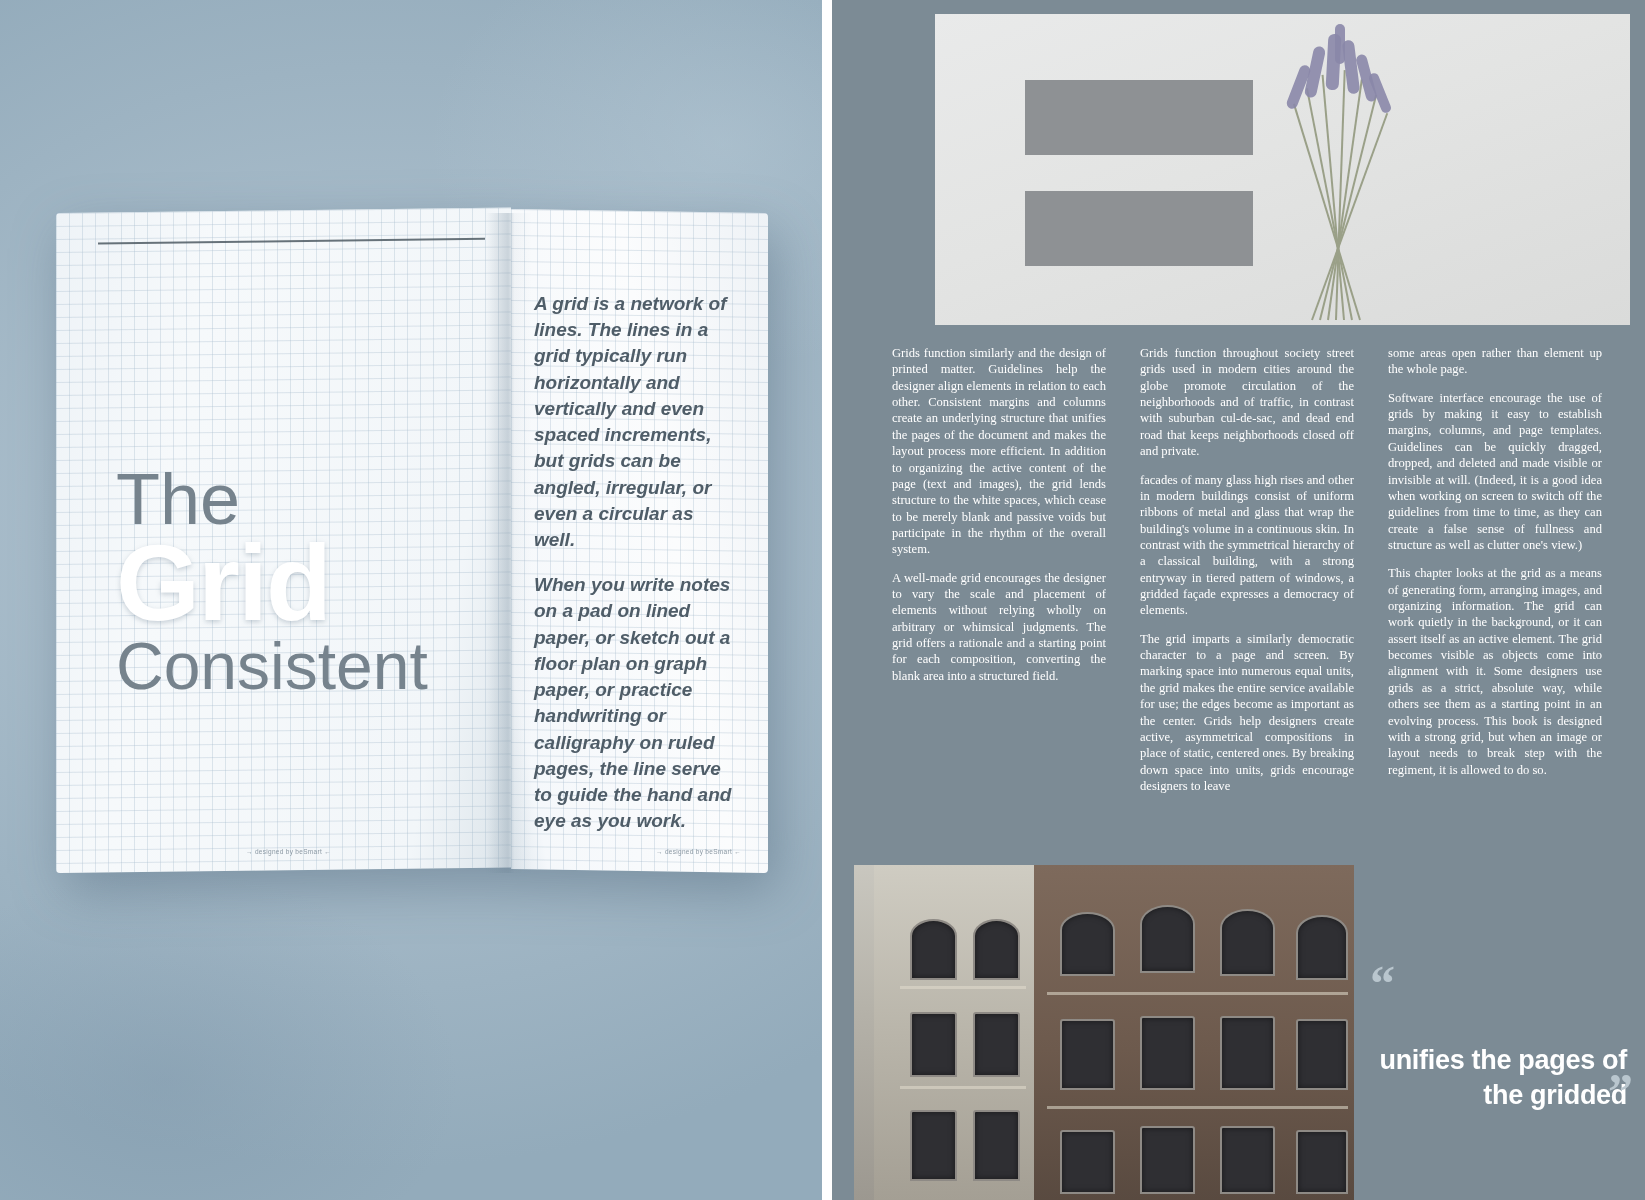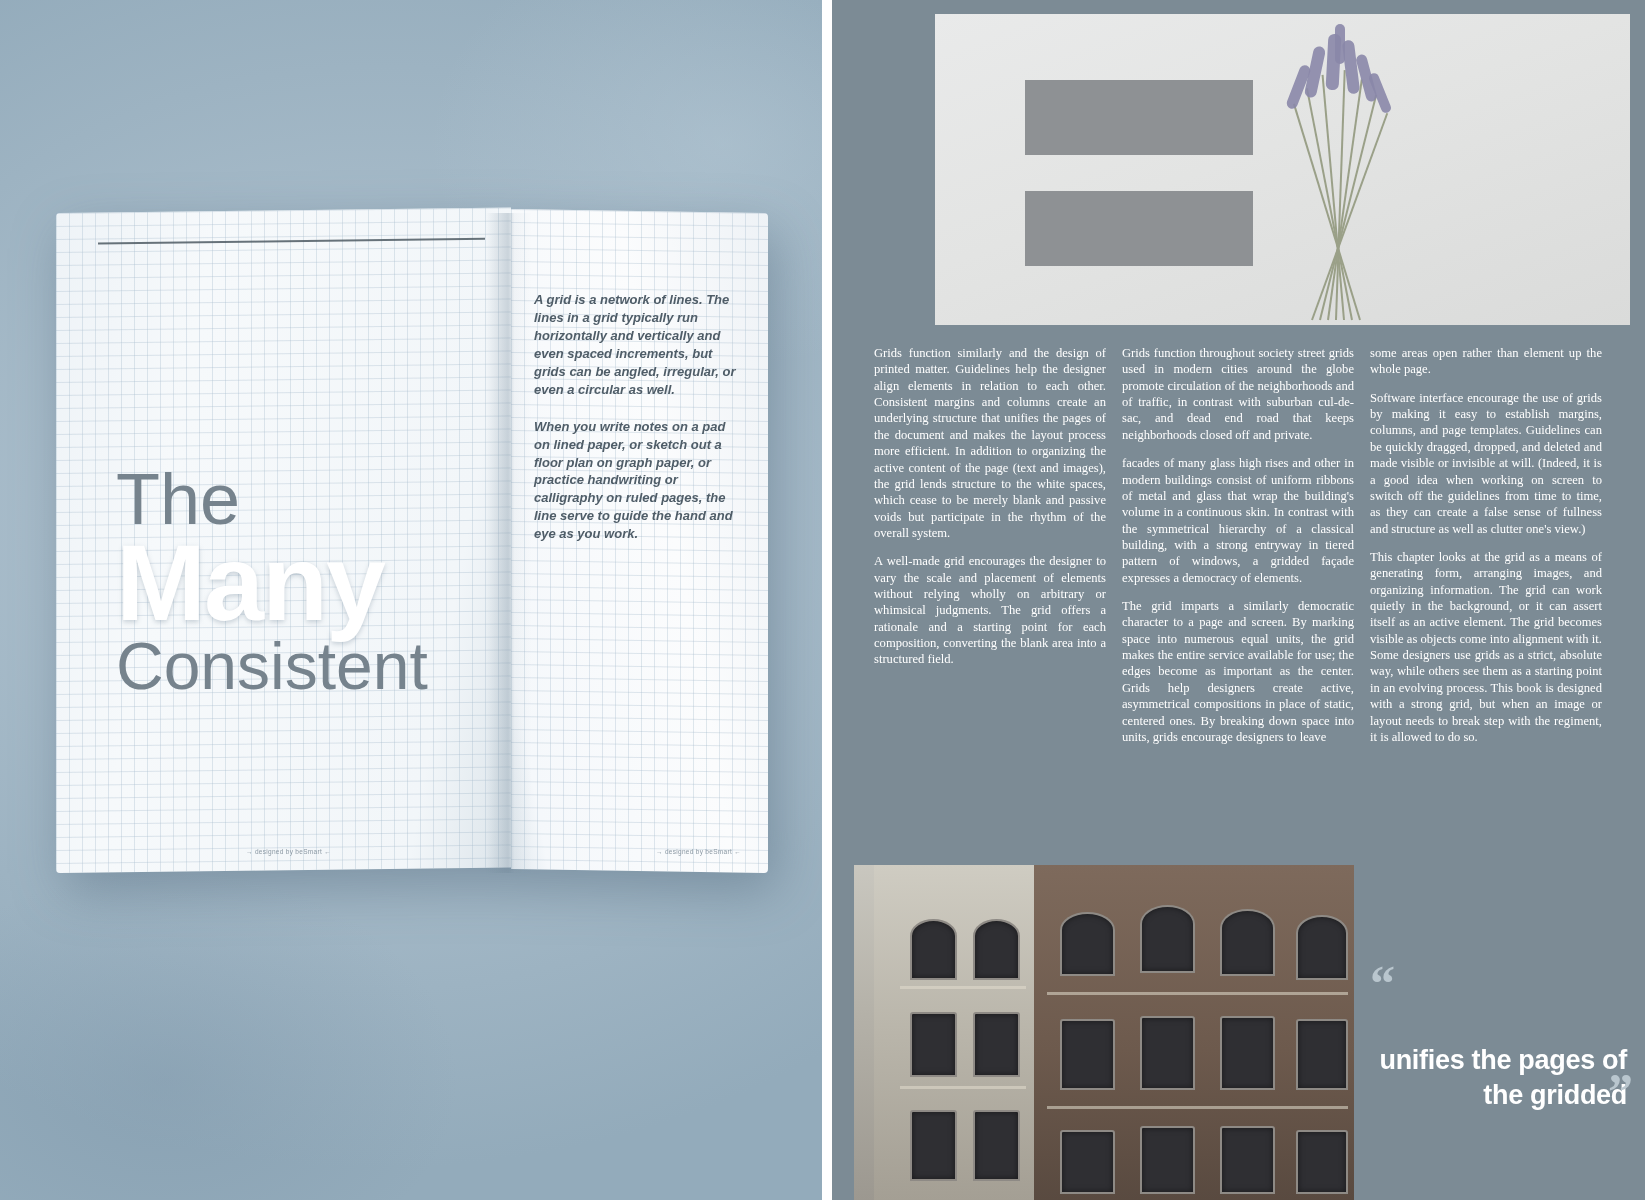--- a/index.html
+++ b/index.html
@@ -125,21 +125,21 @@
     letter-spacing: 0px;
   }
   .book-copy {
     position: absolute;
     left: 478px;
     top: 78px;
     width: 205px;
     color: #4f5d68;
     font-style: italic;
     font-weight: 700;
-    font-size: 13px;
+    font-size: 19px;
     line-height: 1.38;
   }
   .book-copy p { margin: 0 0 19px 0; }
   .footer-mark {
     position: absolute;
     bottom: 18px;
     font-size: 6.5px;
     color: #8b98a3;
     letter-spacing: 0.3px;
     white-space: nowrap;
@@ -223,21 +223,21 @@
     color: #ffffff;
   }
   .col {
     width: 232px;
     font-family: "Liberation Serif", serif;
     font-size: 12.6px;
     line-height: 1.30;
     text-align: justify;
     color: #ffffff;
   }
-  .col p { margin: 0 0 12px 0; }
+  .col p { margin: 0 0 12px 18px; }
 
   
   .building {
     position: absolute;
     left: 22px;
     bottom: 0;
     width: 500px;
     height: 335px;
     overflow: hidden;
     background: linear-gradient(180deg, #6d6a62 0%, #5d5a52 60%, #4d4a44 100%);
@@ -319,21 +319,21 @@
       </div>
 
       <div class="book-page right">
         <div class="grid-lines"></div>
       </div>
 
       <div class="gutter-shadow"></div>
 
       <div class="book-title">
         <div class="title-the">The</div>
-        <div class="title-grid">Many</div>
+        <div class="title-grid">Grid</div>
         <div class="title-structure">Consistent</div>
       </div>
 
       <div class="book-copy">
         <p>A grid is a network of lines. The lines in a grid typically run horizontally and vertically and even spaced increments, but grids can be angled, irregular, or even a circular as well.</p>
         <p>When you write notes on a pad on lined paper, or sketch out a floor plan on graph paper, or practice handwriting or calligraphy on ruled pages, the line serve to guide the hand and eye as you work.</p>
       </div>
 
       <div class="footer-mark left-mark">→ designed by beSmart ←</div>
       <div class="footer-mark right-mark">→ designed by beSmart ←</div>

